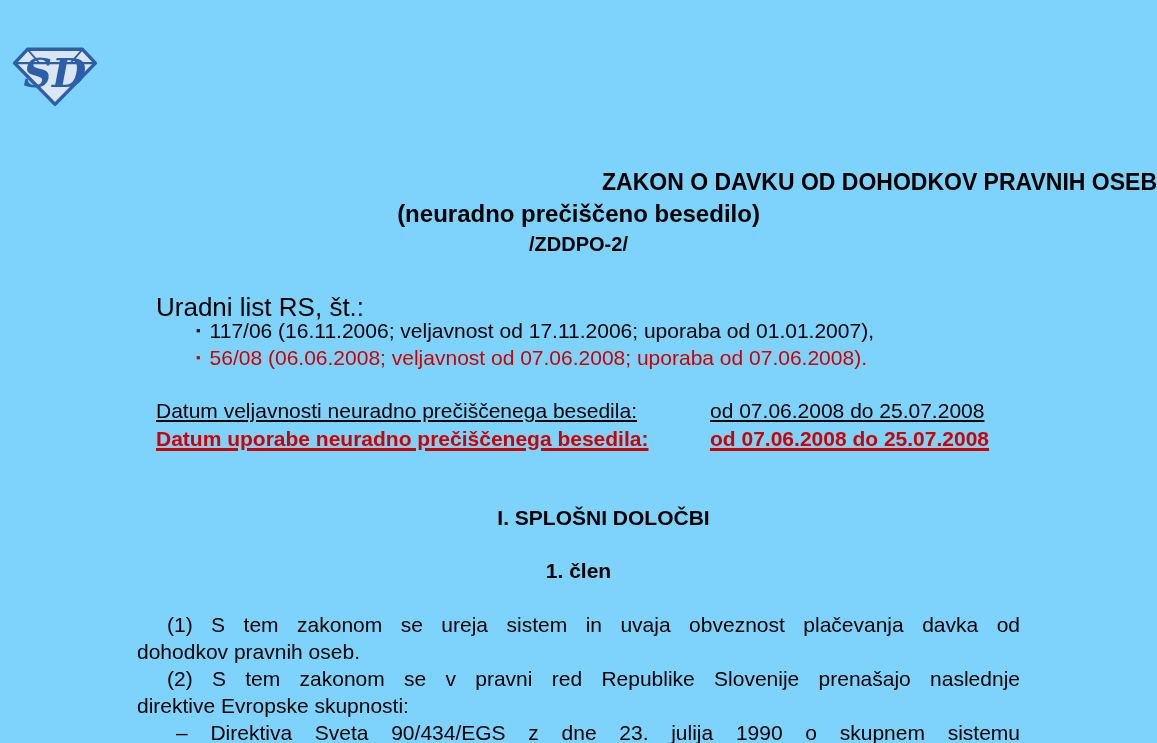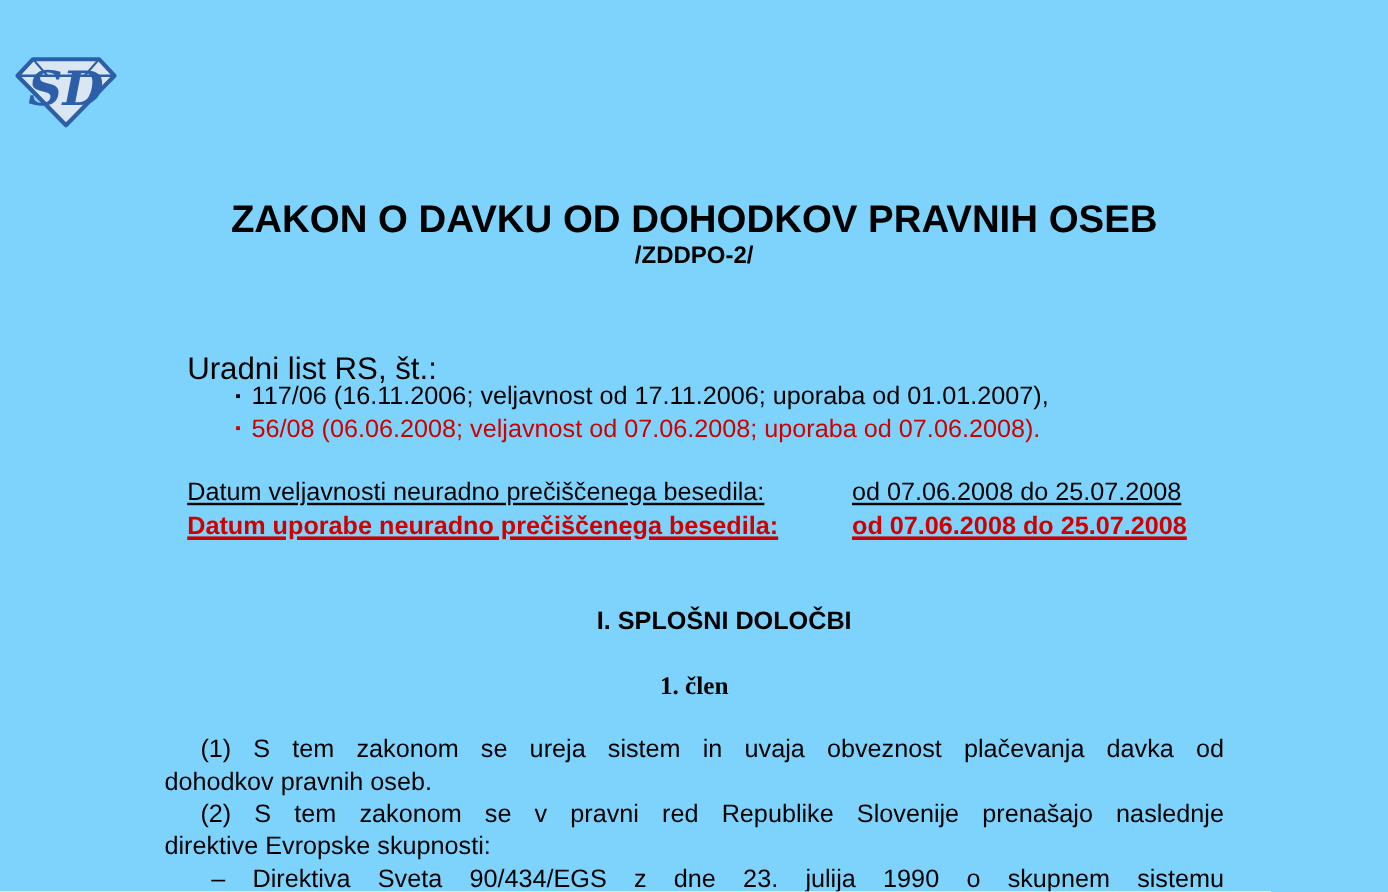--- a/index.html
+++ b/index.html
@@ -29,21 +29,21 @@
   
   .title-block {
     position: absolute;
     top: 167px;
     left: 0;
     width: 1157px;
     text-align: center;
     font-weight: bold;
     line-height: 31px;
   }
-  .title-line-1 { font-size: 32px; letter-spacing: 0px; }
+  .title-line-1 { font-size: 23px; letter-spacing: 0px; text-align: right; }
   .title-line-2 { font-size: 24px; }
   .title-line-3 { font-size: 20px; }
 
   
   .gazette-heading {
     position: absolute;
     left: 156px;
     top: 292px;
     font-size: 26px;
   }
@@ -100,21 +100,20 @@
   }
   .article-block {
     position: absolute;
     top: 559px;
     left: 0;
     width: 1157px;
     text-align: center;
     font-weight: bold;
     font-size: 21px;
     line-height: 24px;
-    font-family: Liberation Serif, serif;
   }
 
   
   .body-block {
     position: absolute;
     top: 611px;
     left: 137px;
     width: 883px;
     font-size: 21px;
     line-height: 27px;
@@ -138,20 +137,21 @@
   <svg id="logo" viewBox="0 0 100 74" xmlns="http://www.w3.org/2000/svg">
     <polygon points="18,6 82,6 97,22 50,70 3,22" fill="#dbe6f3" stroke="#2d5fa8" stroke-width="4" stroke-linejoin="round"></polygon>
     <line x1="4" y1="22" x2="96" y2="22" stroke="#2d5fa8" stroke-width="2.5"></line>
     <line x1="18" y1="6" x2="32" y2="22" stroke="#2d5fa8" stroke-width="2"></line>
     <line x1="82" y1="6" x2="68" y2="22" stroke="#2d5fa8" stroke-width="2"></line>
     <text x="50" y="50" text-anchor="middle" font-family="DejaVu Serif, serif" font-style="italic" font-weight="bold" font-size="46" fill="#2d5fa8">SD</text>
   </svg>
 
   <div class="title-block">
     <div class="title-line-1">ZAKON O DAVKU OD DOHODKOV PRAVNIH OSEB</div>
+    <div class="title-line-2">(neuradno prečiščeno besedilo)</div>
     <div class="title-line-3">/ZDDPO-2/</div>
   </div>
 
   <div class="gazette-heading">Uradni list RS, št.:</div>
 
   <div class="gazette-item gazette-item-1">
     <span class="bullet">▪</span><span>117/06 (16.11.2006; veljavnost od 17.11.2006; uporaba od 01.01.2007),</span>
   </div>
   <div class="gazette-item gazette-item-2">
     <span class="bullet">▪</span><span>56/08 (06.06.2008; veljavnost od 07.06.2008; uporaba od 07.06.2008).</span>

